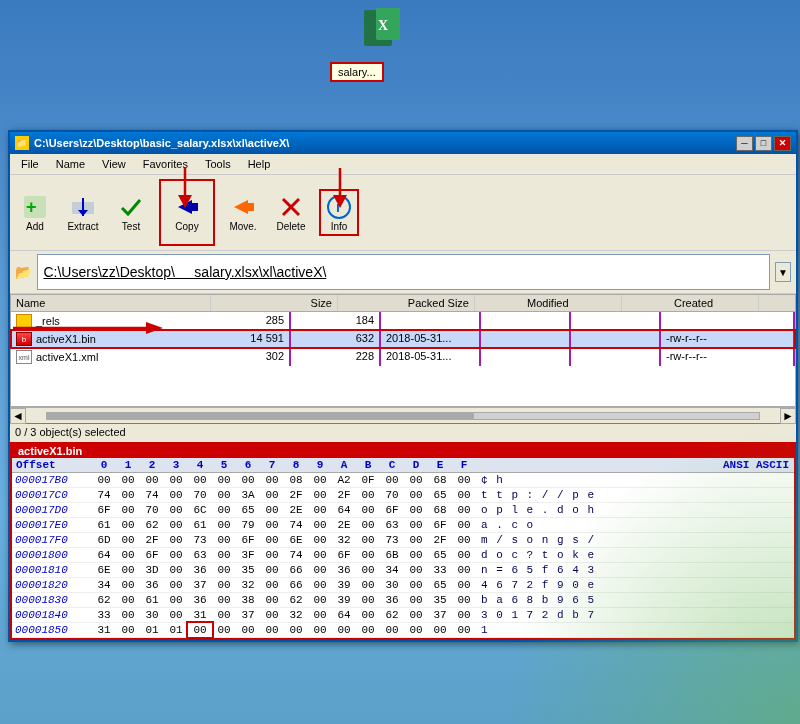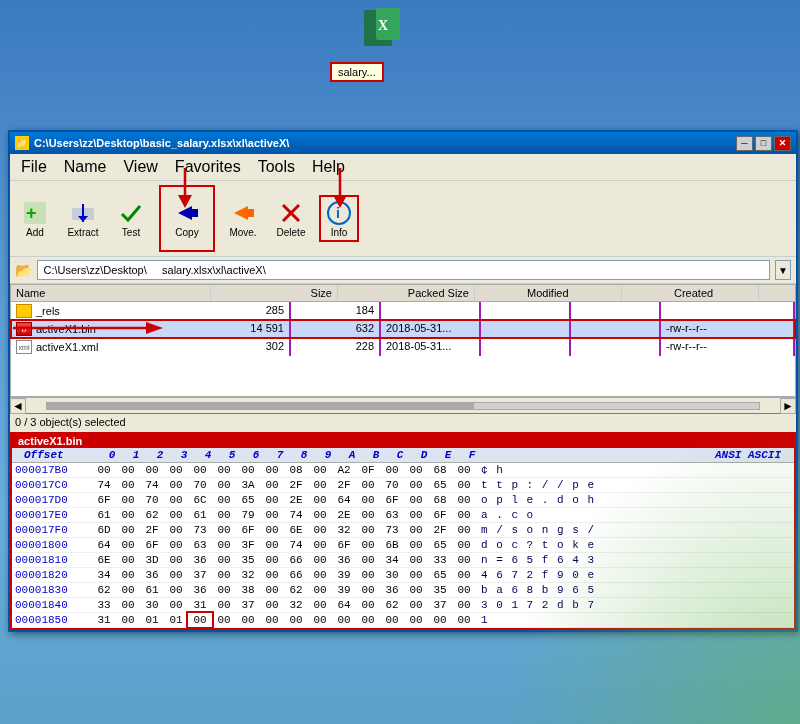--- a/index.html
+++ b/index.html
@@ -115,21 +115,21 @@
     .menu-bar {
       background: #ece9d8;
       display: flex;
       gap: 5px;
       padding: 2px 5px;
       border-bottom: 1px solid #ccc;
     }
     .menu-item {
       padding: 2px 6px;
       cursor: pointer;
-      font-size: 16px;
+      font-size: 11px;
     }
 
     
     .toolbar {
       display: flex;
       align-items: center;
       padding: 4px 5px;
       gap: 8px;
       border-bottom: 1px solid #ccc;
       background: #ece9d8;
@@ -171,22 +171,23 @@
       background: #ece9d8;
     }
     .address-icon {
       font-size: 14px;
     }
     .address-input {
       flex: 1;
       background: white;
       border: 1px solid #7f9db9;
       padding: 2px 5px;
-      font-size: 11px;
-      height: 20px;
+      font-size: 14px;
+      height: 36px;
+      text-decoration: underline;
     }
     .address-dropdown {
       width: 16px;
       height: 20px;
       background: #ece9d8;
       border: 1px solid #7f9db9;
       display: flex;
       align-items: center;
       justify-content: center;
       cursor: pointer;
@@ -300,22 +301,21 @@
     .hex-content {
       background: white;
       font-family: 'Courier New', monospace;
       font-size: 11px;
     }
     .hex-header-row {
       display: grid;
       grid-template-columns: 80px repeat(16, 24px) 1fr;
       background: #dde4f0;
       border-bottom: 1px solid #aaa;
-      padding: 1px 8px;
-      font-style: italic;
+      padding: 1px 0;
     }
     .hex-header-cell {
       text-align: center;
       color: #0000cc;
       font-weight: bold;
       font-size: 11px;
     }
     .hex-header-ansi {
       color: #0000cc;
       font-weight: bold;
@@ -325,20 +325,21 @@
     }
     .hex-data-row {
       display: grid;
       grid-template-columns: 80px repeat(16, 24px) 1fr;
       border-bottom: 1px solid #eee;
     }
     .hex-offset {
       color: #0000cc;
       padding: 1px 3px;
       font-size: 11px;
+      font-style: italic;
     }
     .hex-byte {
       text-align: center;
       font-size: 11px;
       padding: 1px 0;
       color: #000;
     }
     .hex-ascii {
       color: #000055;
       font-size: 11px;

